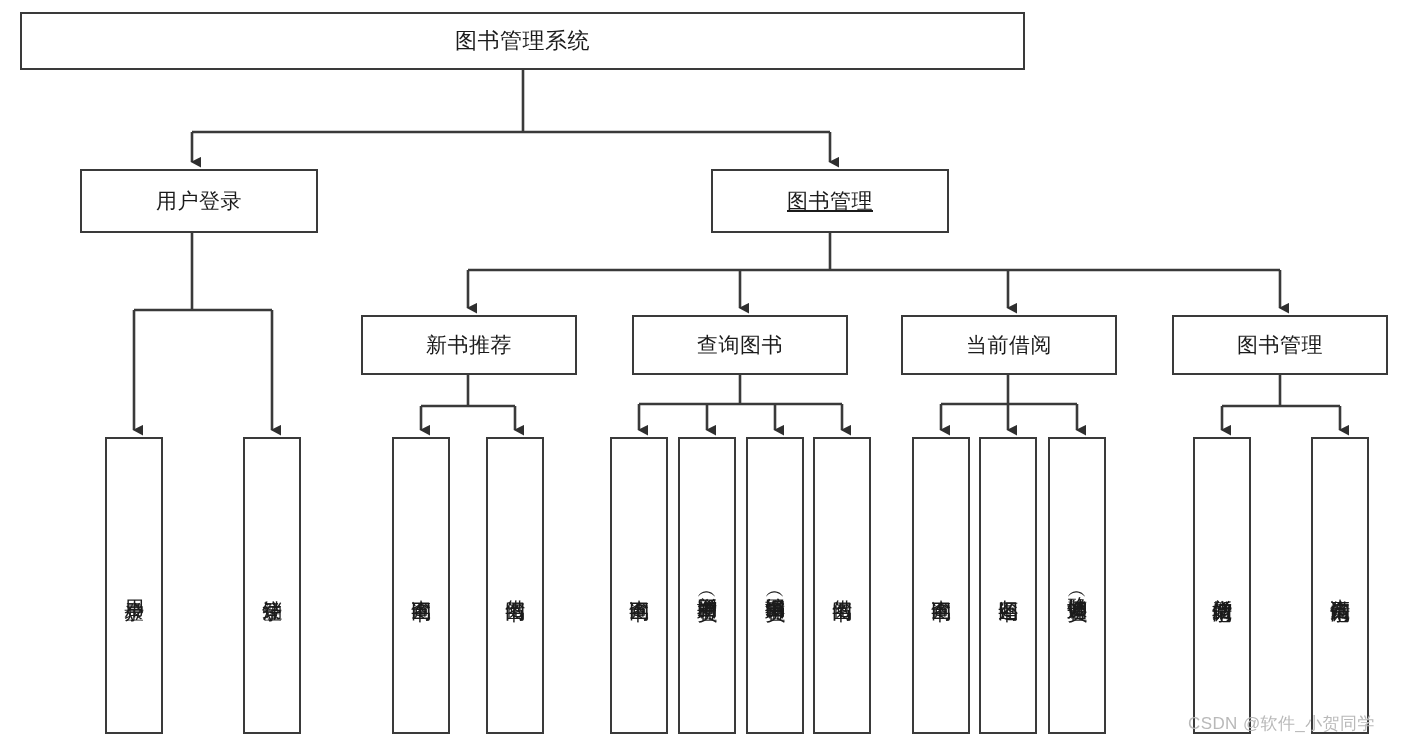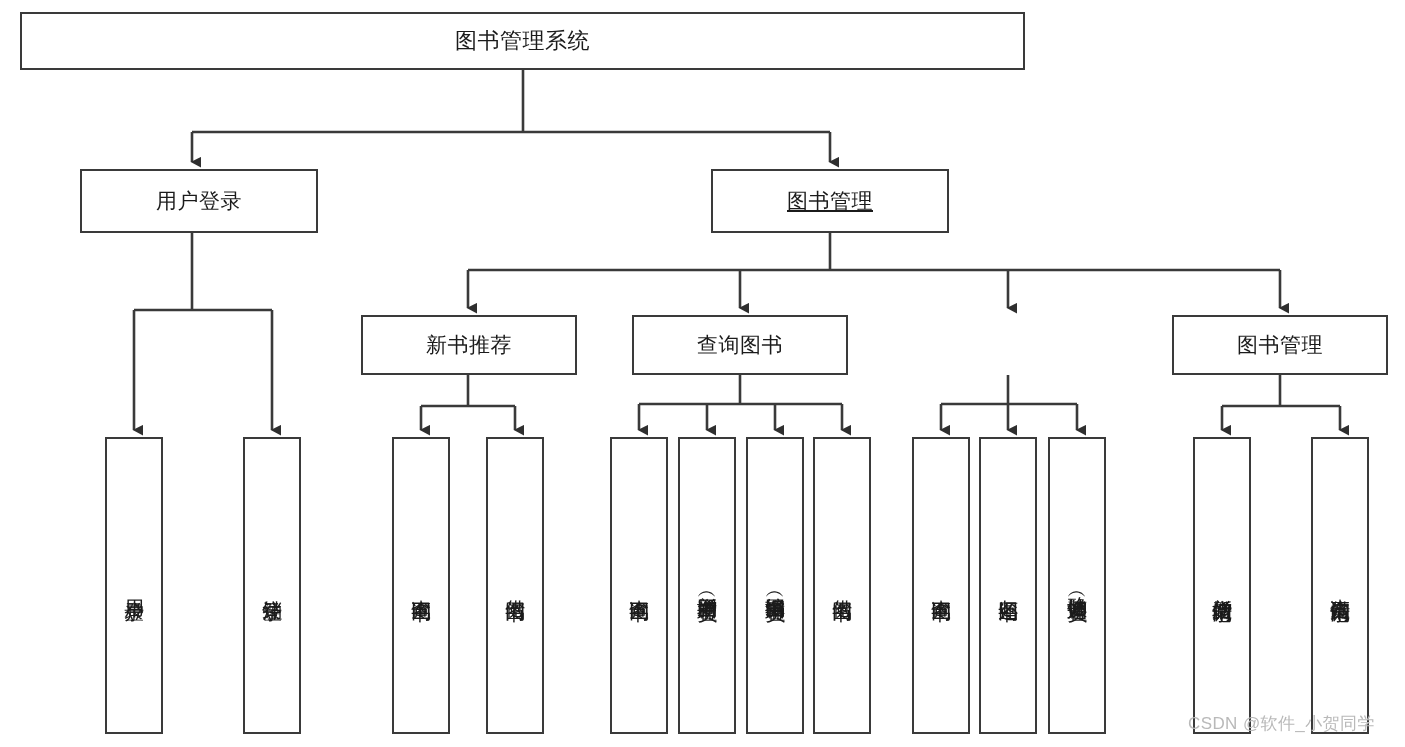--- a/index.html
+++ b/index.html
@@ -120,20 +120,21 @@
     </g>
   </svg>
 
   <div class="node horizontal level0" style="left:20px; top:12px; width:1005px; height:58px;">图书管理系统</div>
 
   <div class="node horizontal" style="left:80px; top:169px; width:238px; height:64px;">用户登录</div>
   <div class="node horizontal" style="left:711px; top:169px; width:238px; height:64px;text-decoration:underline;">图书管理</div>
 
   <div class="node horizontal" style="left:361px; top:315px; width:216px; height:60px;">新书推荐</div>
   <div class="node horizontal" style="left:632px; top:315px; width:216px; height:60px;">查询图书</div>
+  <div class="node horizontal" style="left:901px; top:315px; width:216px; height:60px;">当前借阅</div>
   <div class="node horizontal" style="left:1172px; top:315px; width:216px; height:60px;">图书管理</div>
 
   <div class="node vertical" style="left:105px; top:437px; width:58px; height:297px;">用户登录</div>
   <div class="node vertical" style="left:243px; top:437px; width:58px; height:297px;">注销登录</div>
 
   <div class="node vertical" style="left:392px; top:437px; width:58px; height:297px;">查询图书</div>
   <div class="node vertical" style="left:486px; top:437px; width:58px; height:297px;">借阅图书</div>
 
   <div class="node vertical" style="left:610px; top:437px; width:58px; height:297px;">查询图书</div>
   <div class="node vertical" style="left:678px; top:437px; width:58px; height:297px;">新增图书（管理员）</div>

